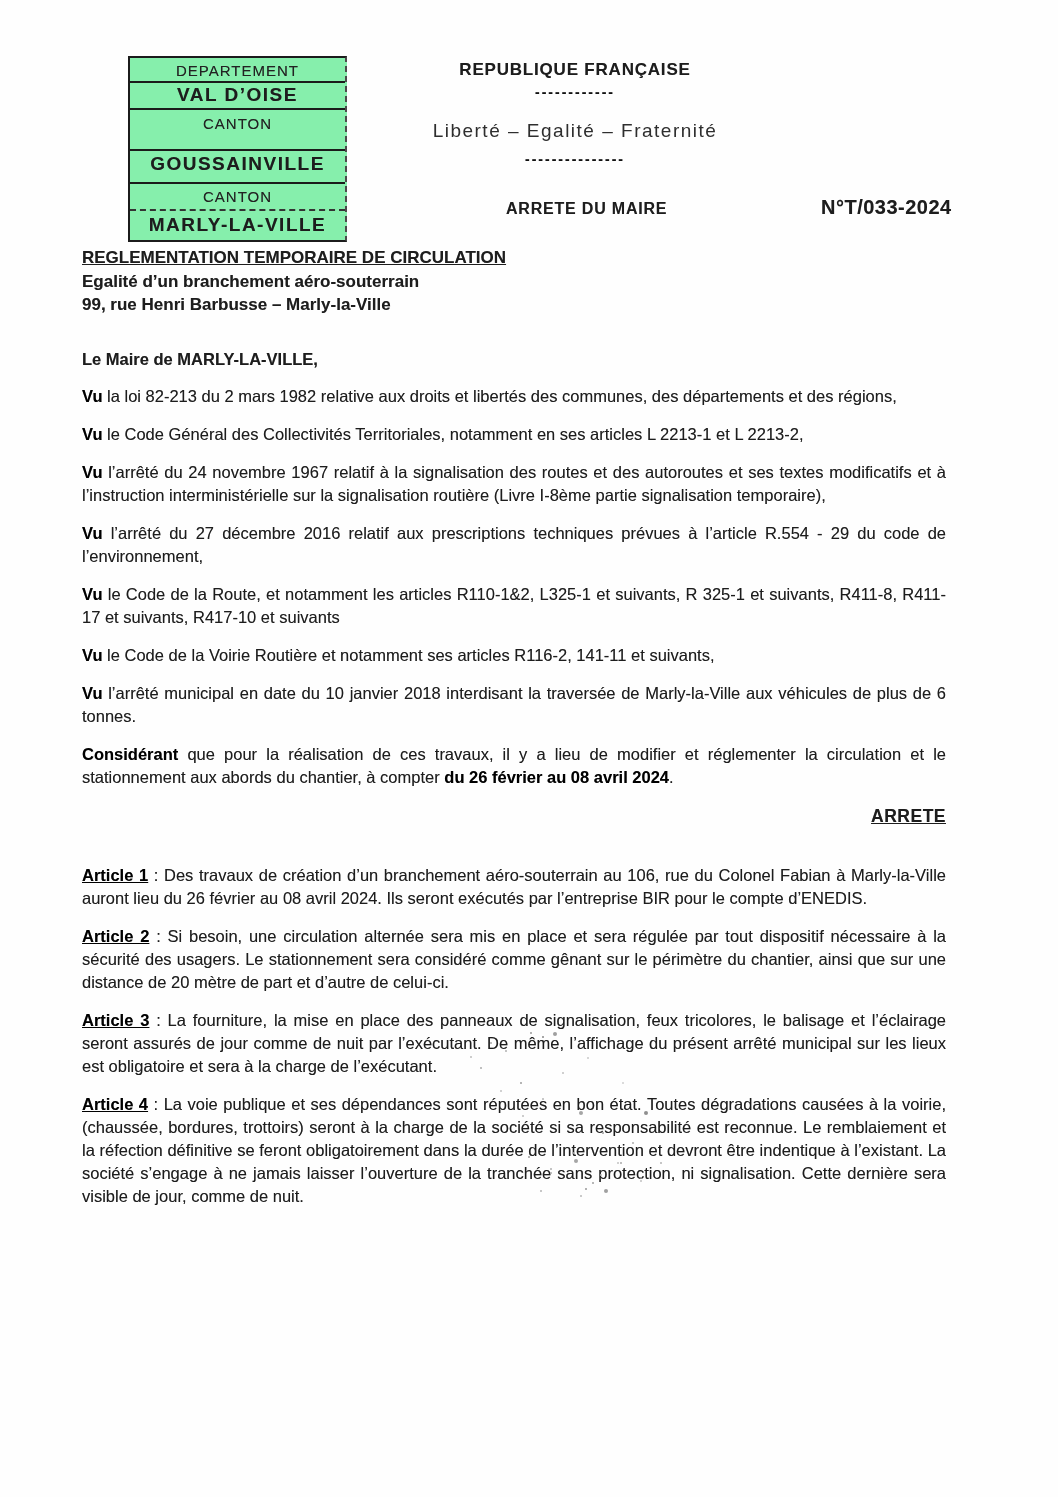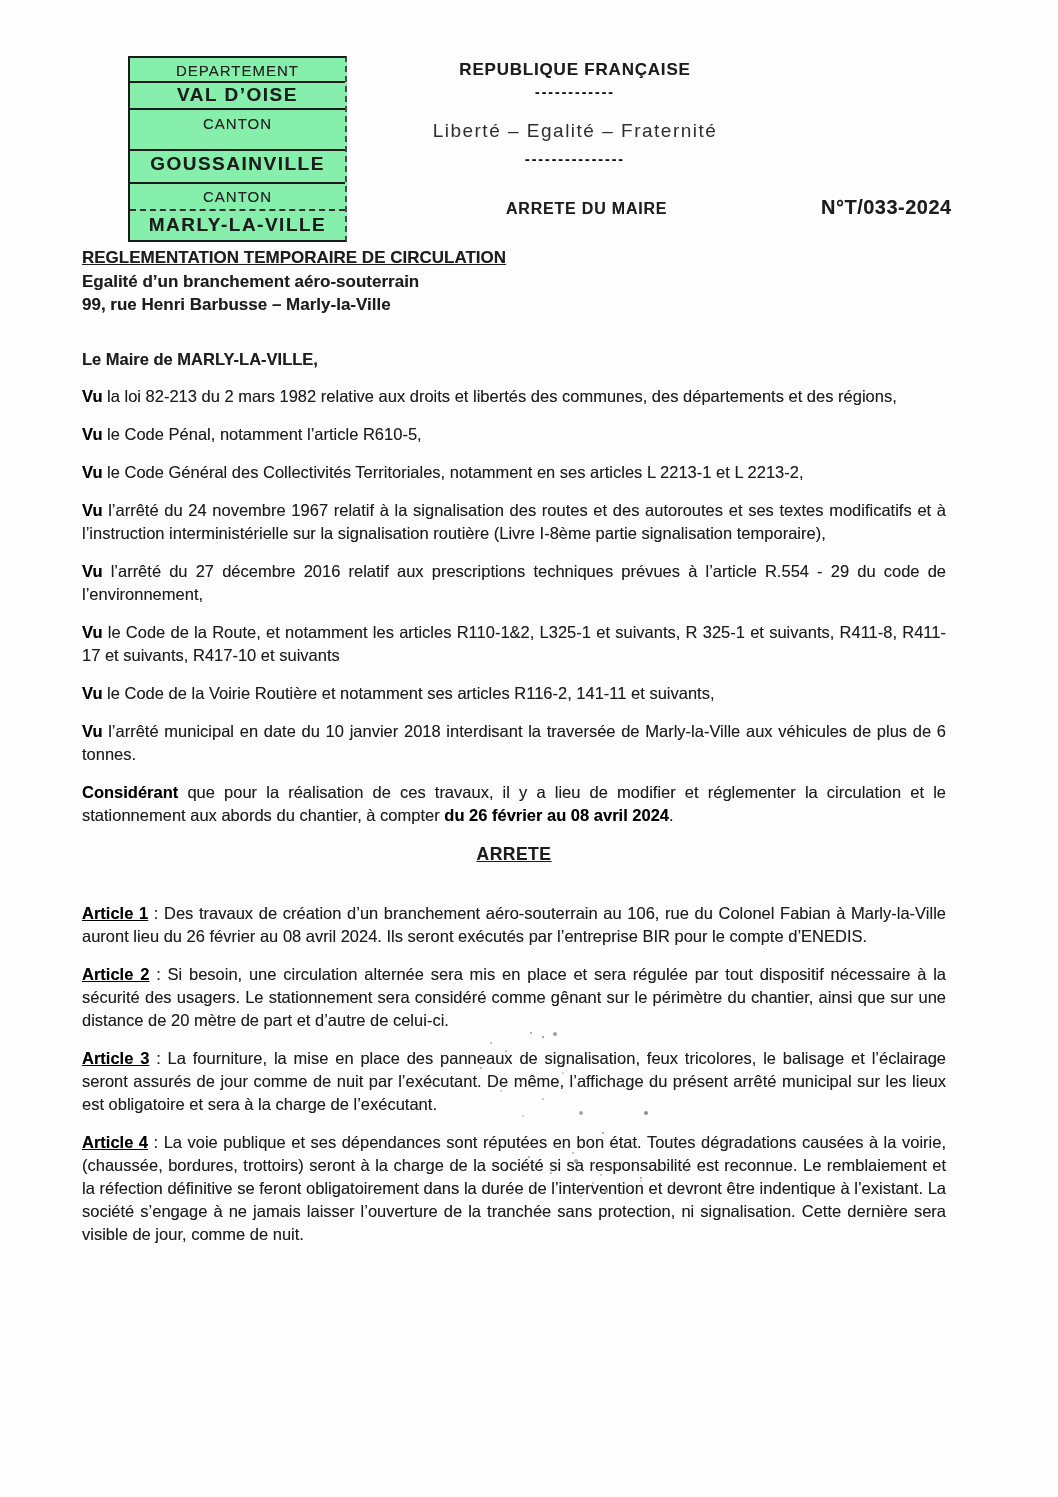--- a/index.html
+++ b/index.html
@@ -64,21 +64,21 @@
   .doc-body { padding: 246px 112px 0 82px; }
   .subject { font-weight: bold; font-size: 17px; line-height: 23.5px; margin: 0 0 31px; }
   .subject .u { text-decoration: underline; }
   .opening { font-weight: bold; font-size: 16.5px; line-height: 23px; margin: 0 0 14px; }
   .para {
     margin: 0 0 15px; text-align: justify;
     font-size: 16.5px; line-height: 23px;
   }
   .gap-lg { margin-top: 19px; }
   .decree-heading {
-    text-align: center; font-size: 17.5px; font-weight: bold;
+    text-align: right; font-size: 17.5px; font-weight: bold;
     text-decoration: underline; letter-spacing: 0.5px;
     margin: 17px 0 37px;
   }
   .article-label { text-decoration: underline; margin-top: 44px; }
 
   
   .speckles {
     position: absolute; left: 430px; top: 1020px;
     width: 2px; height: 2px; border-radius: 50%; background: transparent;
     box-shadow:
@@ -128,21 +128,20 @@
 
     <div class="subject">
       <div class="u">REGLEMENTATION TEMPORAIRE DE CIRCULATION</div>
       <div>Egalité d’un branchement aéro-souterrain</div>
       <div>99, rue Henri Barbusse – Marly-la-Ville</div>
     </div>
 
     <p class="opening">Le Maire de MARLY-LA-VILLE,</p>
 
     <p class="para"><b>Vu</b> <span>la loi 82-213 du 2 mars 1982 relative aux droits et libertés des communes, des départements et des régions,</span></p>
-    <p class="para"><b>Vu</b> <span>le Code Pénal, notamment l’article R610-5,</span></p>
     <p class="para"><b>Vu</b> <span>le Code Général des Collectivités Territoriales, notamment en ses articles L 2213-1 et L 2213-2,</span></p>
     <p class="para"><b>Vu</b> <span>l’arrêté du 24 novembre 1967 relatif à la signalisation des routes et des autoroutes et ses textes modificatifs et à l’instruction interministérielle sur la signalisation routière (Livre I-8ème partie signalisation temporaire),</span></p>
     <p class="para"><b>Vu</b> <span>l’arrêté du 27 décembre 2016 relatif aux prescriptions techniques prévues à l’article R.554 - 29 du code de l’environnement,</span></p>
     <p class="para"><b>Vu</b> <span>le Code de la Route, et notamment les articles R110-1&amp;2, L325-1 et suivants, R 325-1 et suivants, R411-8, R411-17 et suivants, R417-10 et suivants</span></p>
     <p class="para"><b>Vu</b> <span>le Code de la Voirie Routière et notamment ses articles R116-2, 141-11 et suivants,</span></p>
     <p class="para"><b>Vu</b> <span>l’arrêté municipal en date du 10 janvier 2018 interdisant la traversée de Marly-la-Ville aux véhicules de plus de 6 tonnes.</span></p>
 
     <p class="para"><b>Considérant</b> <span>que pour la réalisation de ces travaux, il y a lieu de modifier et réglementer la circulation et le stationnement aux abords du chantier, à compter</span> <b>du 26 février au 08 avril 2024</b><span>.</span></p>
 
     <h2 class="decree-heading">ARRETE</h2>

